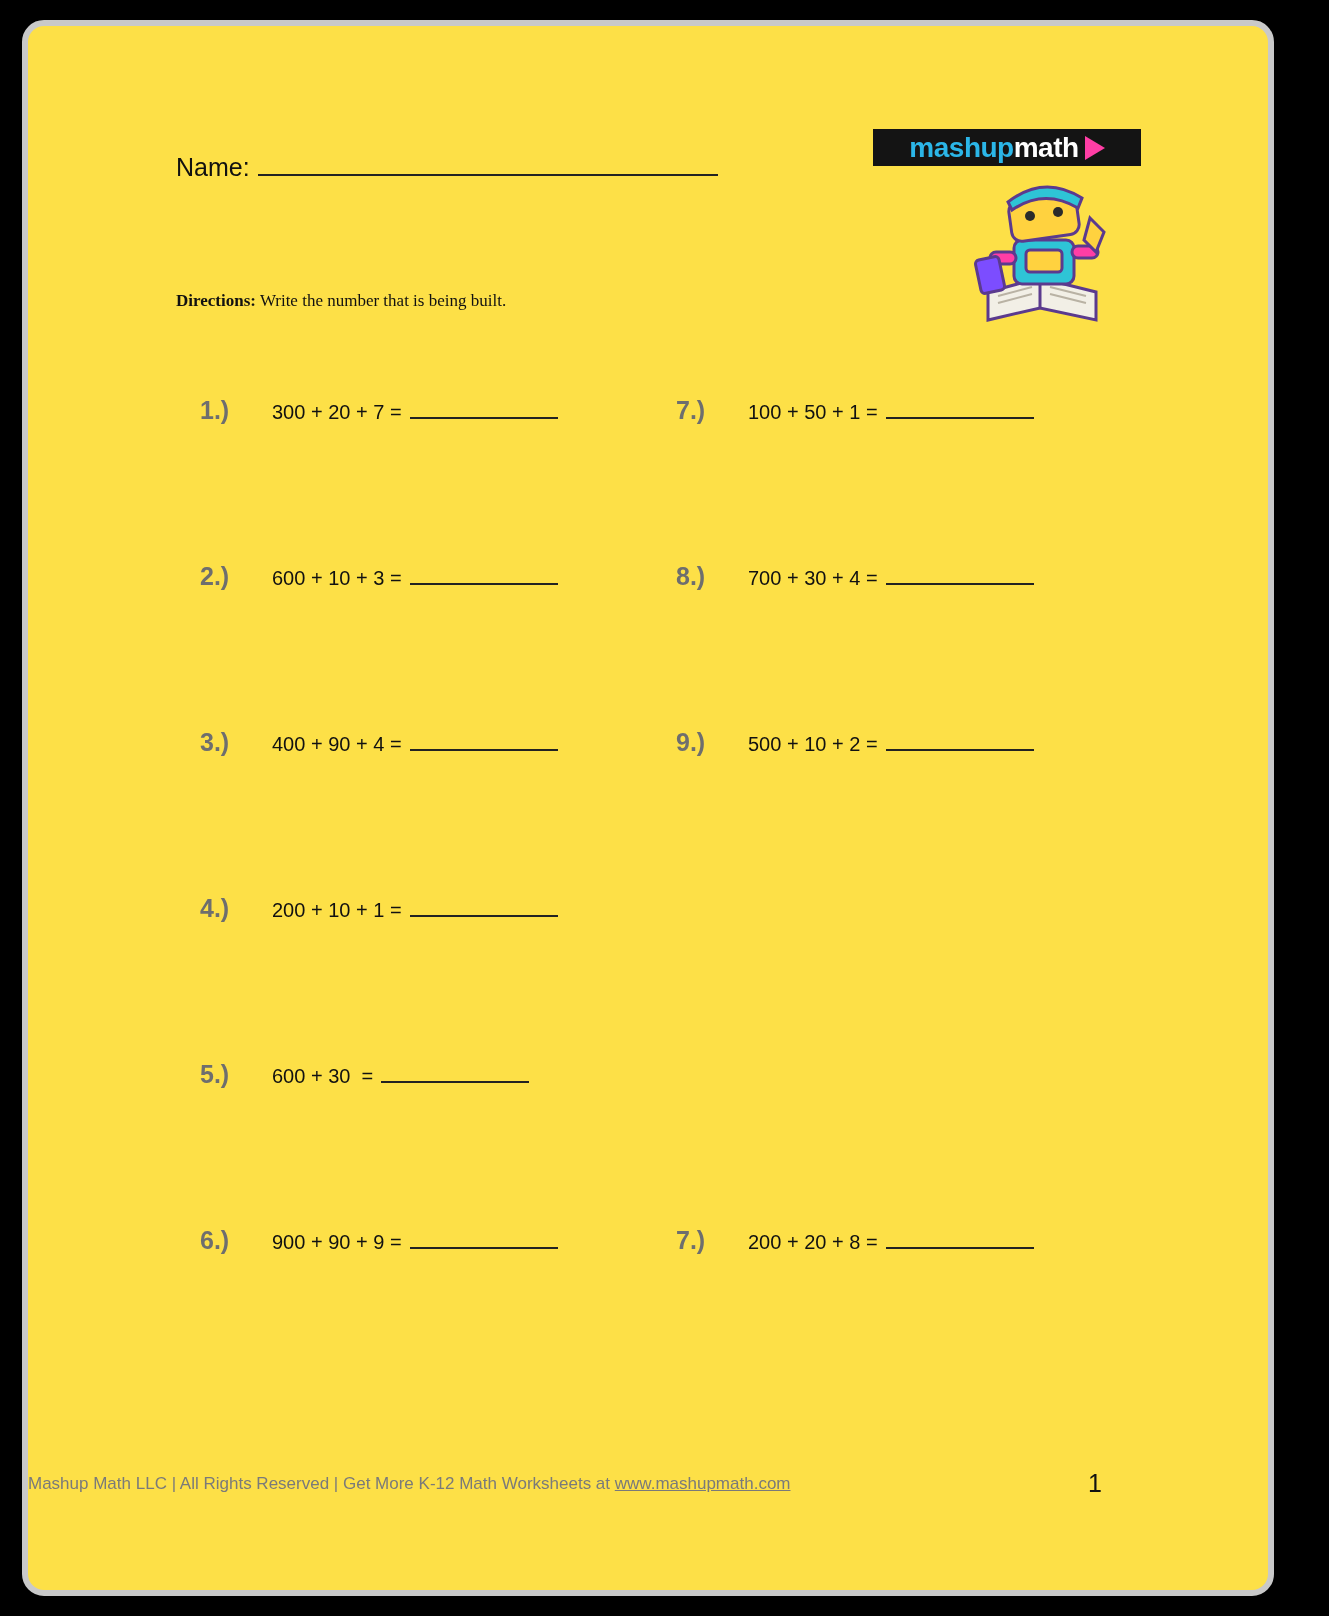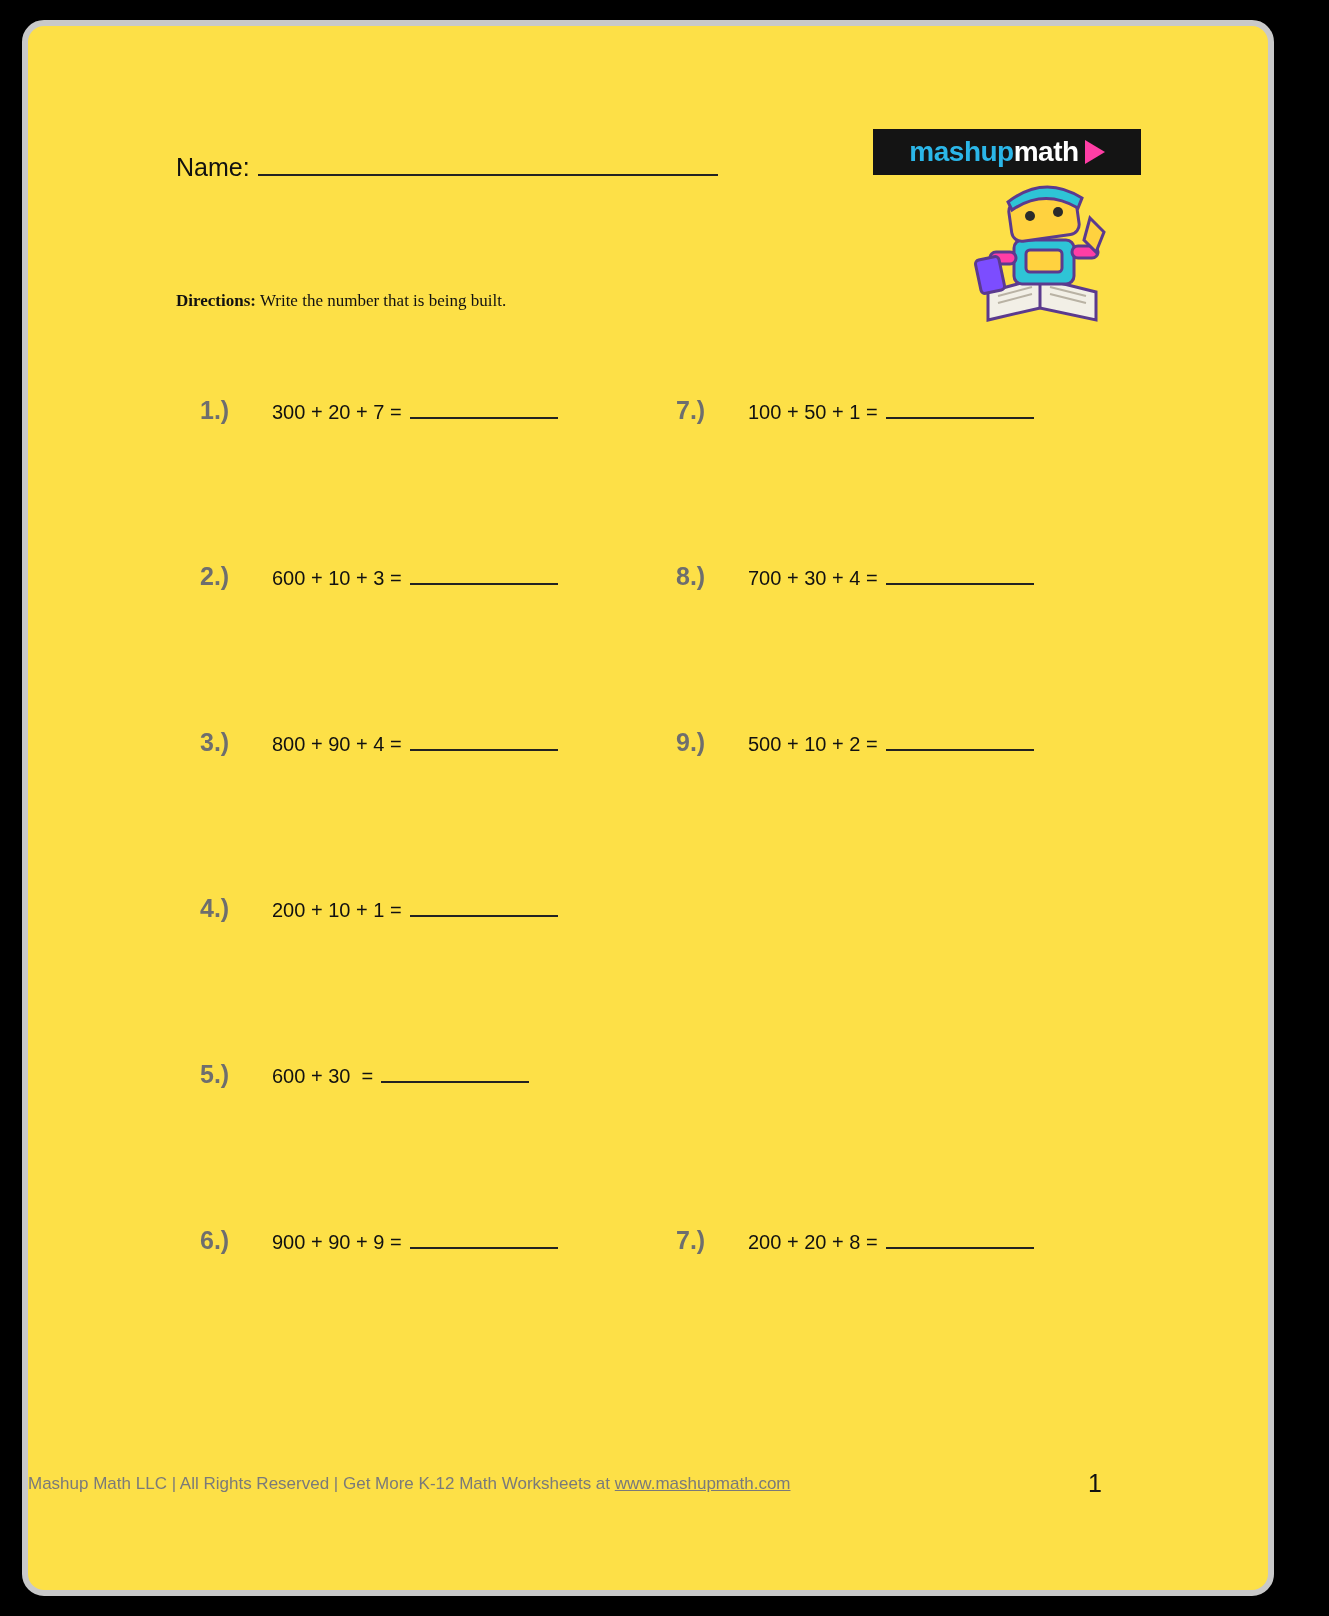--- a/index.html
+++ b/index.html
@@ -68,21 +68,21 @@
     font-family: Liberation Serif, serif;
   }
   .directions b { font-weight: bold; }
 
   
   .logo-box {
     position: absolute;
     left: 845px;
     top: 103px;
     width: 268px;
-    height: 46px;
+    height: 37px;
     background: #141414;
     display: flex;
     align-items: center;
     justify-content: center;
   }
   .logo-text {
     font-size: 28px;
     font-weight: bold;
     letter-spacing: -0.5px;
     line-height: 1;
@@ -235,21 +235,21 @@
         <div class="col col-right">
           <span class="num">8.)</span>
           <span class="expr">700 + 30 + 4 =</span>
           <span class="ans-line"></span>
         </div>
       </div>
 
       <div class="prob-row">
         <div class="col col-left">
           <span class="num">3.)</span>
-          <span class="expr">800 + 90 + 4 =</span>
+          <span class="expr">400 + 90 + 4 =</span>
           <span class="ans-line"></span>
         </div>
         <div class="col col-right">
           <span class="num">9.)</span>
           <span class="expr">500 + 10 + 2 =</span>
           <span class="ans-line"></span>
         </div>
       </div>
 
       <div class="prob-row">

